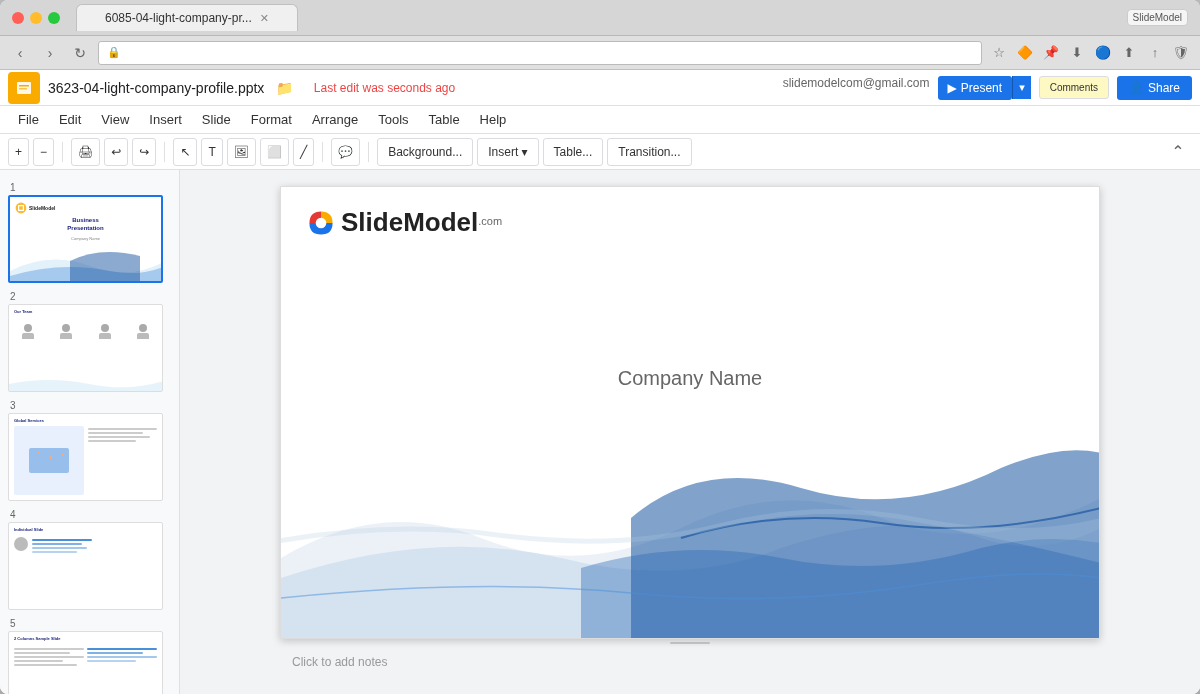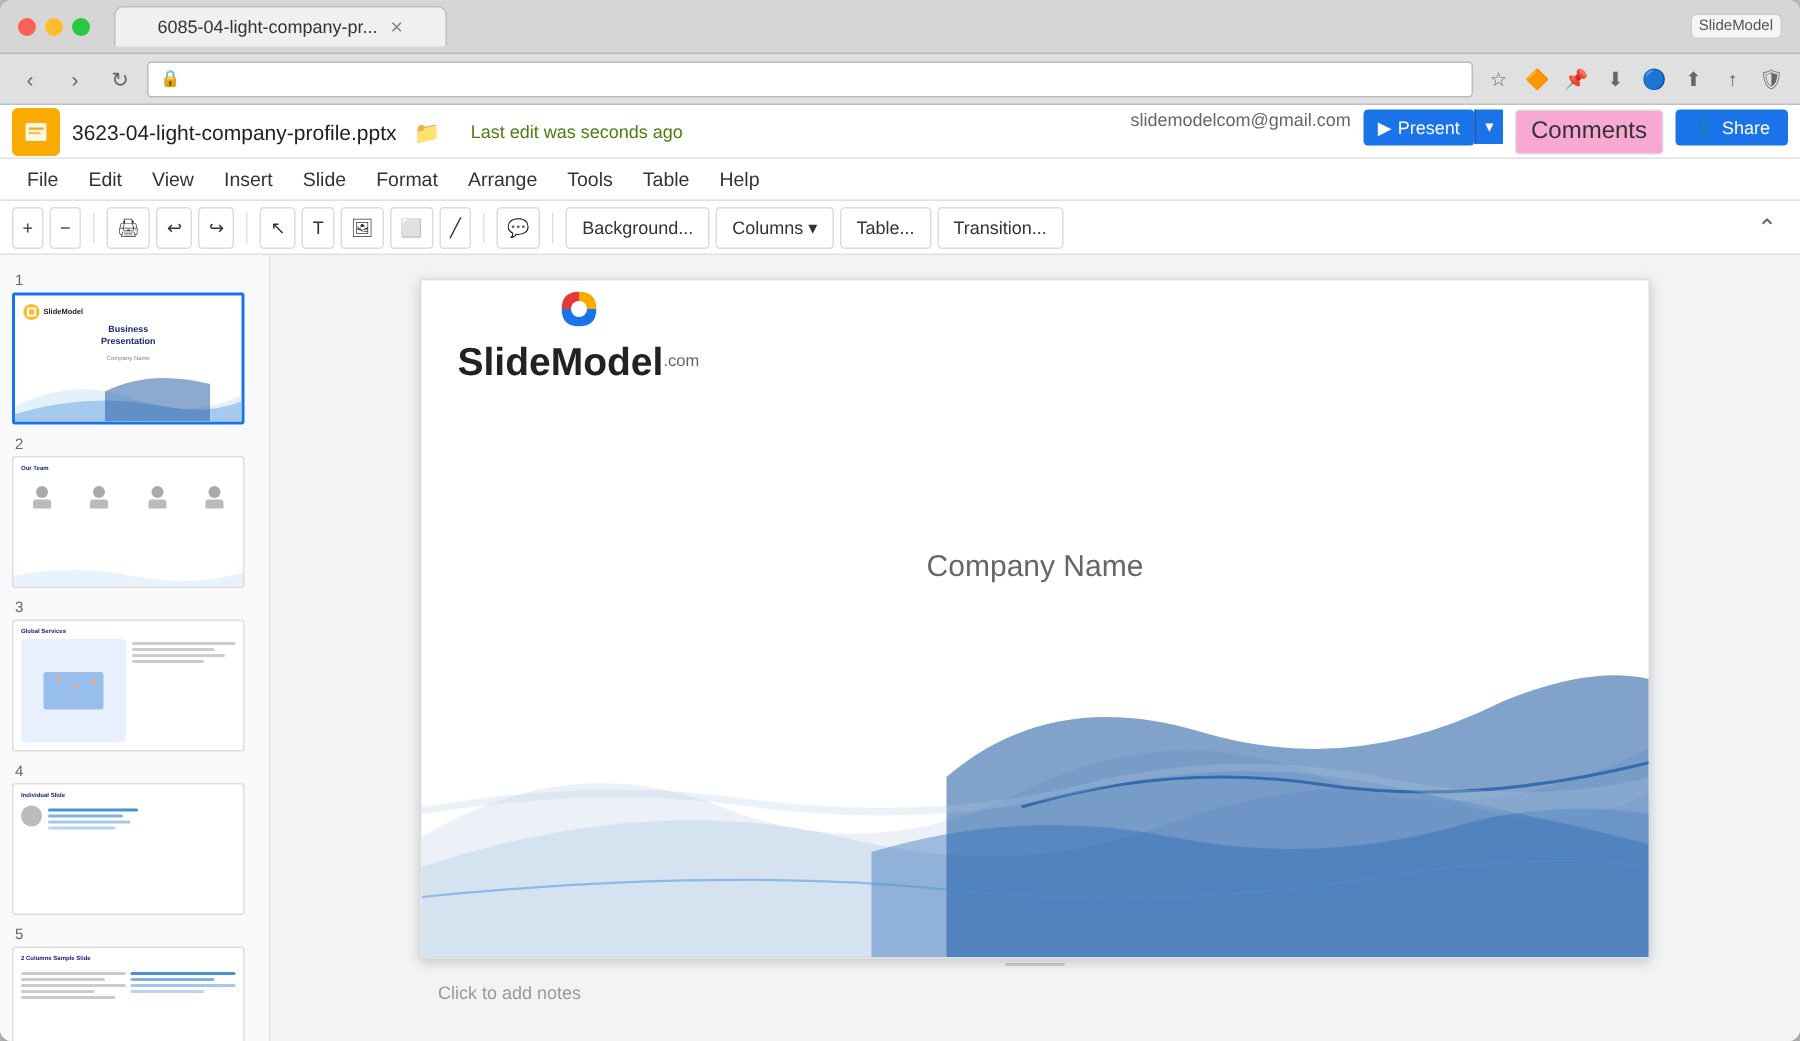--- a/index.html
+++ b/index.html
@@ -30,21 +30,21 @@
     .slides-app { flex: 1; display: flex; flex-direction: column; background: #f1f3f4; overflow: hidden; }
 
     .app-header { height: 36px; background: white; display: flex; align-items: center; padding: 0 8px; border-bottom: 1px solid #e0e0e0; gap: 8px; }
     .slides-icon { width: 32px; height: 32px; background: #f9ab00; border-radius: 4px; display: flex; align-items: center; justify-content: center; color: white; font-size: 16px; font-weight: bold; }
     .file-title { font-size: 14px; color: #202124; font-weight: 500; flex: 0 0 auto; }
     .folder-icon { color: #777; font-size: 14px; margin-left: 4px; }
     .user-section { margin-left: auto; display: flex; align-items: flex-start; gap: 8px; }
     .user-email { font-size: 12px; color: #666; }
     .present-btn { background: #1a73e8; color: white; border: none; border-radius: 3px; padding: 5px 10px; font-size: 12px; cursor: pointer; display: flex; align-items: center; gap: 4px; }
     .present-dropdown { background: #1a73e8; color: white; border: none; border-left: 1px solid #1557b0; padding: 5px 6px; cursor: pointer; font-size: 11px; }
-    .comments-btn { background: #f9a8d4; border: 1px solid #dadce0; border-radius: 3px; padding: 5px 10px; font-size: 16px; cursor: pointer; color: #333; }
+    .comments-btn { background: #fef9c3; border: 1px solid #dadce0; border-radius: 3px; padding: 5px 10px; font-size: 10px; cursor: pointer; color: #333; }
     .share-btn { background: #1a73e8; color: white; border: none; border-radius: 3px; padding: 5px 12px; font-size: 12px; cursor: pointer; display: flex; align-items: center; gap: 4px; }
 
     .menu-bar { height: 28px; background: white; display: flex; align-items: center; padding: 0 8px; border-bottom: 1px solid #e0e0e0; gap: 0; }
     .menu-item { padding: 4px 10px; font-size: 13px; color: #333; cursor: pointer; border-radius: 3px; white-space: nowrap; }
     .last-edit { margin-left: 12px; font-size: 12px; color: #666; }
 
     .toolbar-row { height: 36px; background: white; display: flex; align-items: center; padding: 0 8px; border-bottom: 1px solid #e0e0e0; gap: 4px; }
     .tb-btn { height: 28px; padding: 0 6px; background: white; border: 1px solid #dadce0; border-radius: 3px; font-size: 12px; color: #333; cursor: pointer; display: flex; align-items: center; gap: 3px; white-space: nowrap; }
     .tb-divider { width: 1px; height: 20px; background: #e0e0e0; margin: 0 4px; }
     .tb-text-btn { height: 28px; padding: 0 10px; background: white; border: 1px solid #dadce0; border-radius: 3px; font-size: 12px; color: #333; cursor: pointer; white-space: nowrap; }
@@ -56,21 +56,21 @@
     
     .slide-panel { width: 180px; background: #f8f9fa; border-right: 1px solid #e0e0e0; overflow-y: auto; padding: 8px 0; }
     .slide-item { padding: 4px 8px; cursor: pointer; }
     .slide-item.active .slide-thumb { border: 2px solid #1a73e8; }
     .slide-item .slide-num { font-size: 10px; color: #666; margin-bottom: 2px; text-align: left; padding-left: 2px; }
     .slide-thumb { width: 155px; height: 88px; background: white; border: 1px solid #ddd; border-radius: 2px; overflow: hidden; position: relative; }
 
     .slide-main { flex: 1; display: flex; flex-direction: column; align-items: center; padding: 16px; background: #f1f3f4; overflow: auto; }
     .slide-canvas { width: 820px; height: 462px; background: white; box-shadow: 0 2px 8px rgba(0,0,0,0.2); border: 1px solid #ddd; position: relative; overflow: hidden; }
 
-    .slide-logo { position: absolute; top: 3px; left: 24px; display: flex; align-items: center; gap: 4px; flex-direction: column; }
+    .slide-logo { position: absolute; top: 20px; left: 24px; display: flex; align-items: flex-start; gap: 4px; }
     .logo-icon { width: 32px; height: 32px; }
 
     .slide-title { position: absolute; top: 120px; left: 0; right: 0; text-align: center; font-size: 40px; font-weight: bold; color: #1a237e; padding: 0 40px; }
     .slide-subtitle { position: absolute; top: 180px; left: 0; right: 0; text-align: center; font-size: 20px; color: #666; }
 
     .slide-waves { position: absolute; bottom: 0; left: 0; right: 0; height: 260px; }
 
     .notes-area { height: 32px; width: 820px; display: flex; align-items: center; padding: 4px 12px; }
     .notes-text { font-size: 12px; color: #999; }
 
@@ -125,21 +125,21 @@
     <div class="app-header">
       <div class="slides-icon">
         <svg width="18" height="18" viewBox="0 0 18 18">
           <rect x="2" y="3" width="14" height="12" rx="1" fill="white" opacity="0.9"></rect>
           <rect x="4" y="6" width="10" height="1.5" rx="0.5" fill="#f9ab00"></rect>
           <rect x="4" y="9" width="8" height="1.5" rx="0.5" fill="#f9ab00" opacity="0.7"></rect>
         </svg>
       </div>
       <span class="file-title">3623-04-light-company-profile.pptx</span>
       <span class="folder-icon">📁</span>
-      <span class="last-edit" style="font-size:12px;color:#4d7c0f;margin-left:12px;">Last edit was seconds ago</span>
+      <span class="last-edit" style="font-size:12px;color:#ef4444;margin-left:12px;">Last edit was seconds ago</span>
       <div class="user-section">
         <span class="user-email">slidemodelcom@gmail.com</span>
         <div style="display:flex;align-items:center;gap:0;">
           <button class="present-btn">
             <span>▶</span>
             <span>Present</span>
           </button>
           <button class="present-dropdown">▾</button>
         </div>
         <button class="comments-btn">Comments</button>
@@ -173,21 +173,21 @@
       <div class="tb-divider"></div>
       <button class="tb-btn">↖</button>
       <button class="tb-btn">T</button>
       <button class="tb-btn">🖼</button>
       <button class="tb-btn">⬜</button>
       <button class="tb-btn">╱</button>
       <div class="tb-divider"></div>
       <button class="tb-btn">💬</button>
       <div class="tb-divider"></div>
       <button class="tb-text-btn">Background...</button>
-      <button class="tb-text-btn">Columns ▾</button>
+      <button class="tb-text-btn">Insert ▾</button>
       <button class="tb-text-btn">Table...</button>
       <button class="tb-text-btn">Transition...</button>
       <div class="collapse-btn">⌃</div>
     </div>
 
     <div class="main-content">
 
       <div class="slide-panel">
 
         <div class="slide-item active">

